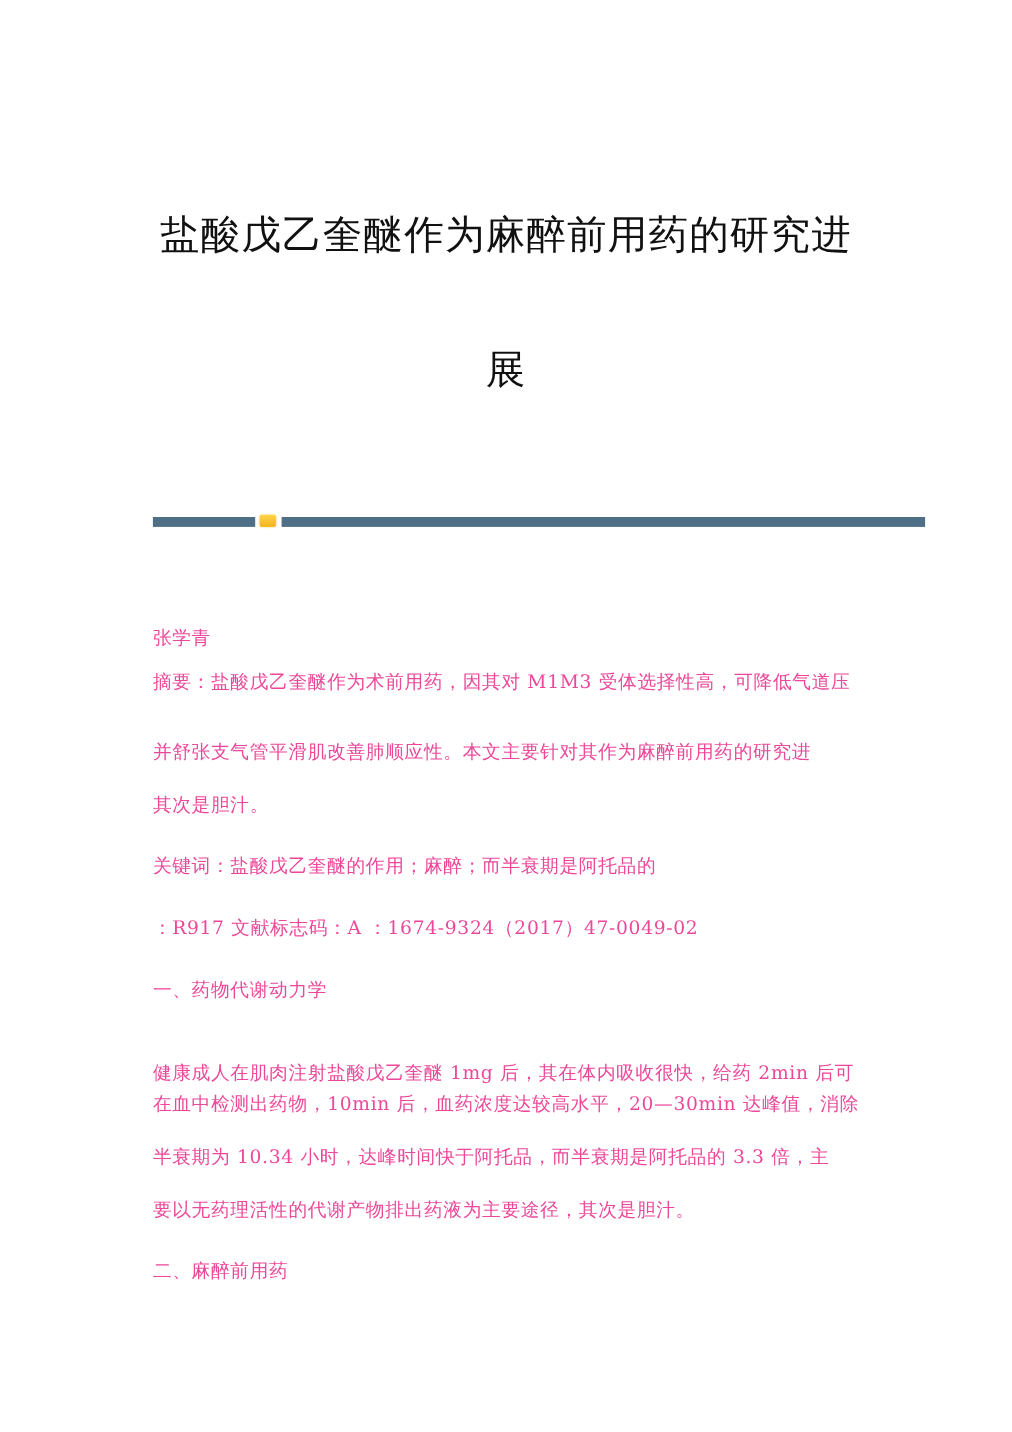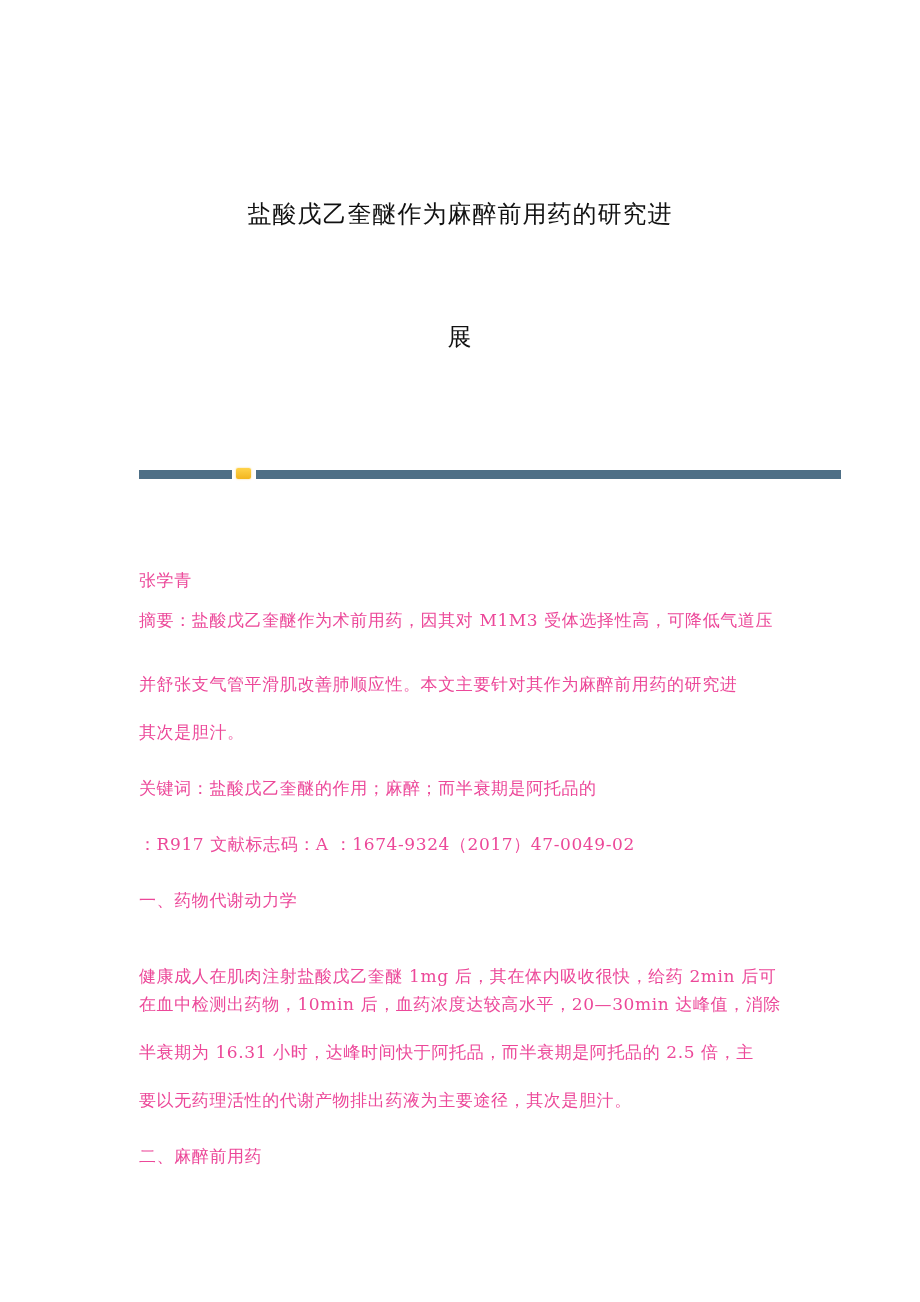--- a/index.html
+++ b/index.html
@@ -14,21 +14,21 @@
       overflow: hidden;
       font-family: "DejaVu Serif", "Liberation Serif", serif;
       color: #000000;
     }
     .title {
       position: absolute;
       left: 0;
       width: 920px;
       text-align: center;
       font-family: "DejaVu Sans", "Liberation Sans", sans-serif;
-      font-size: 24px;
+      font-size: 36px;
       line-height: 40px;
       letter-spacing: 1px;
       color: #111111;
     }
     .title-line1 { top: 194px; }
     .title-line2 { top: 317px; }
 
     .divider {
       position: absolute;
       top: 470px;
@@ -94,18 +94,18 @@
   <div class="para" style="top:720px;">其次是胆汁。</div>
 
   <div class="para" style="top:776px;">关键词：盐酸戊乙奎醚的作用；麻醉；而半衰期是阿托品的</div>
 
   <div class="para" style="top:832px;">：R917 文献标志码：A ：1674-9324（2017）47-0049-02</div>
 
   <div class="para" style="top:888px;">一、药物代谢动力学</div>
 
   <div class="para" style="top:944px;margin-top:20px;">健康成人在肌肉注射盐酸戊乙奎醚 1mg 后，其在体内吸收很快，给药 2min 后可</div>
   <div class="para" style="top:992px;">在血中检测出药物，10min 后，血药浓度达较高水平，20—30min 达峰值，消除</div>
-  <div class="para" style="top:1040px;">半衰期为 16.31 小时，达峰时间快于阿托品，而半衰期是阿托品的 2.5 倍，主</div>
+  <div class="para" style="top:1040px;">半衰期为 10.34 小时，达峰时间快于阿托品，而半衰期是阿托品的 3.3 倍，主</div>
   <div class="para" style="top:1088px;text-align:right;">要以无药理活性的代谢产物排出药液为主要途径，其次是胆汁。</div>
 
   <div class="para" style="top:1144px;">二、麻醉前用药</div>
 
 </div>
 
 </body></html>

